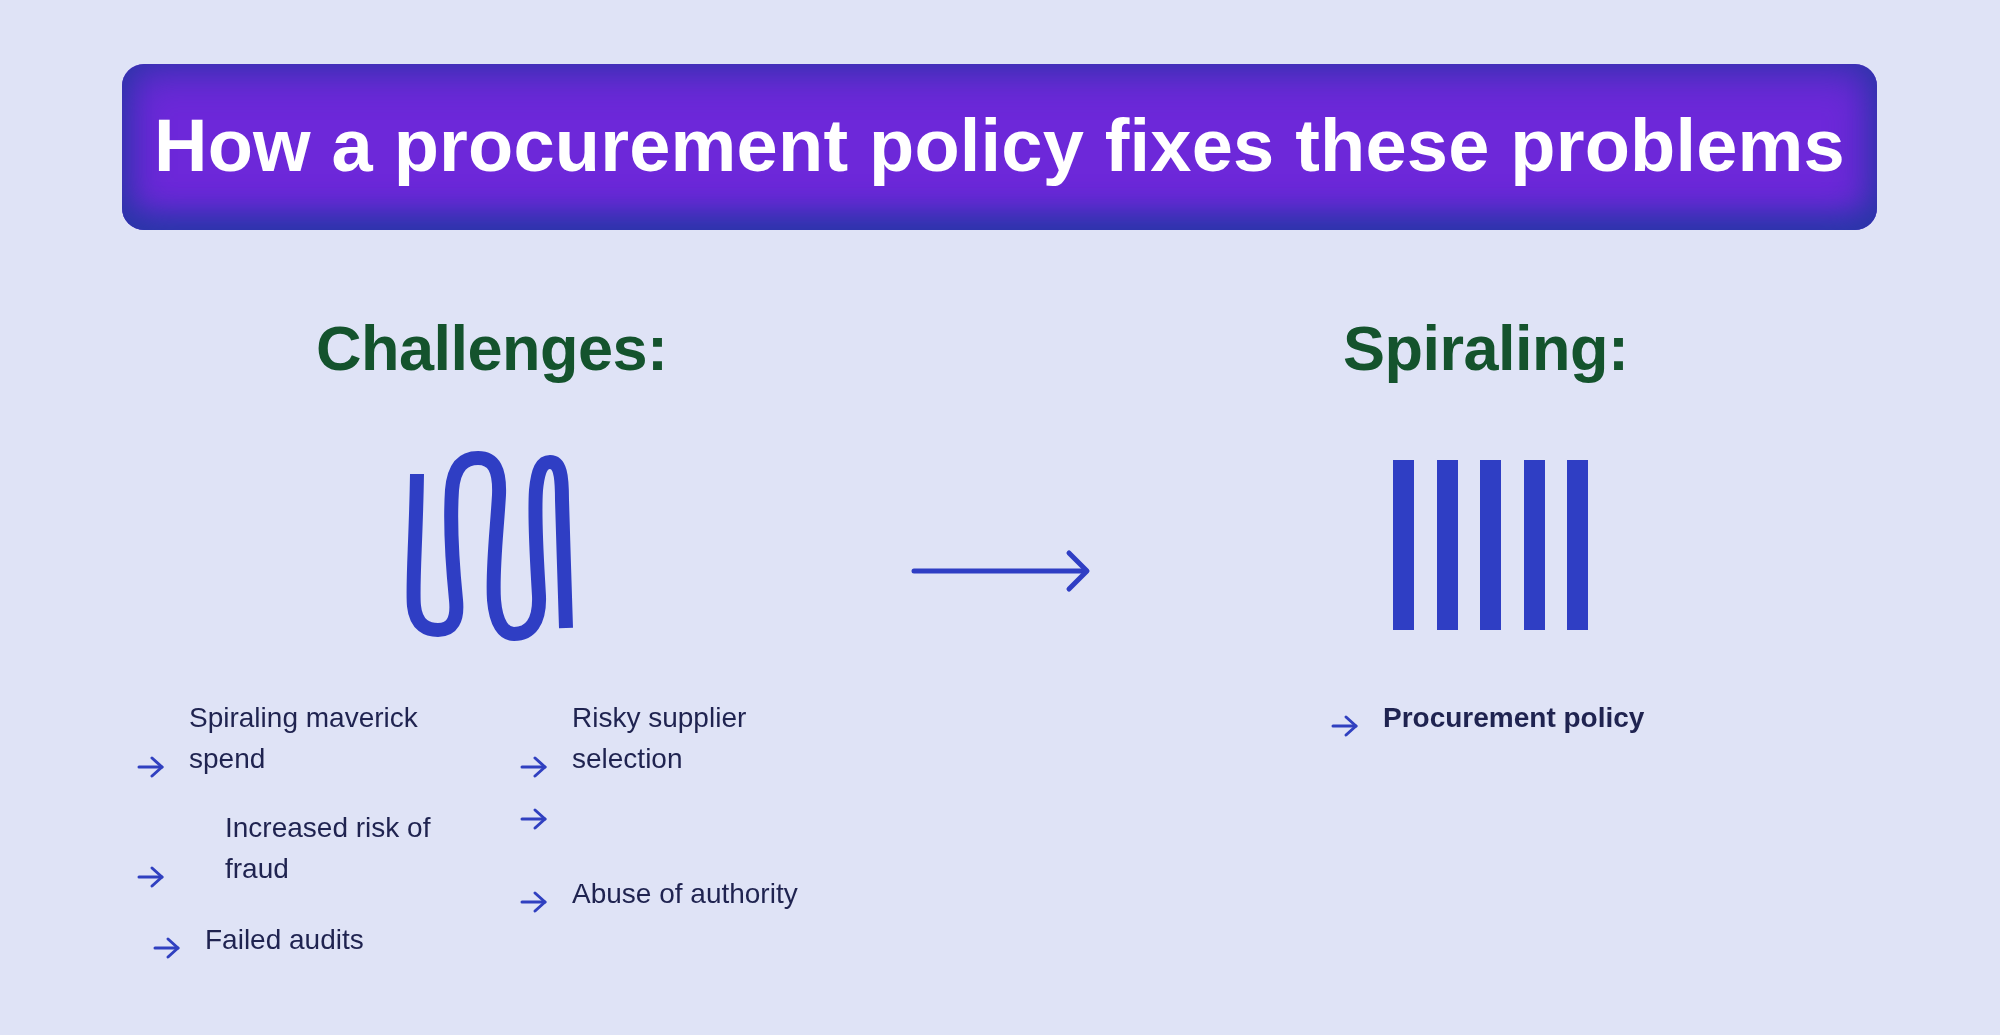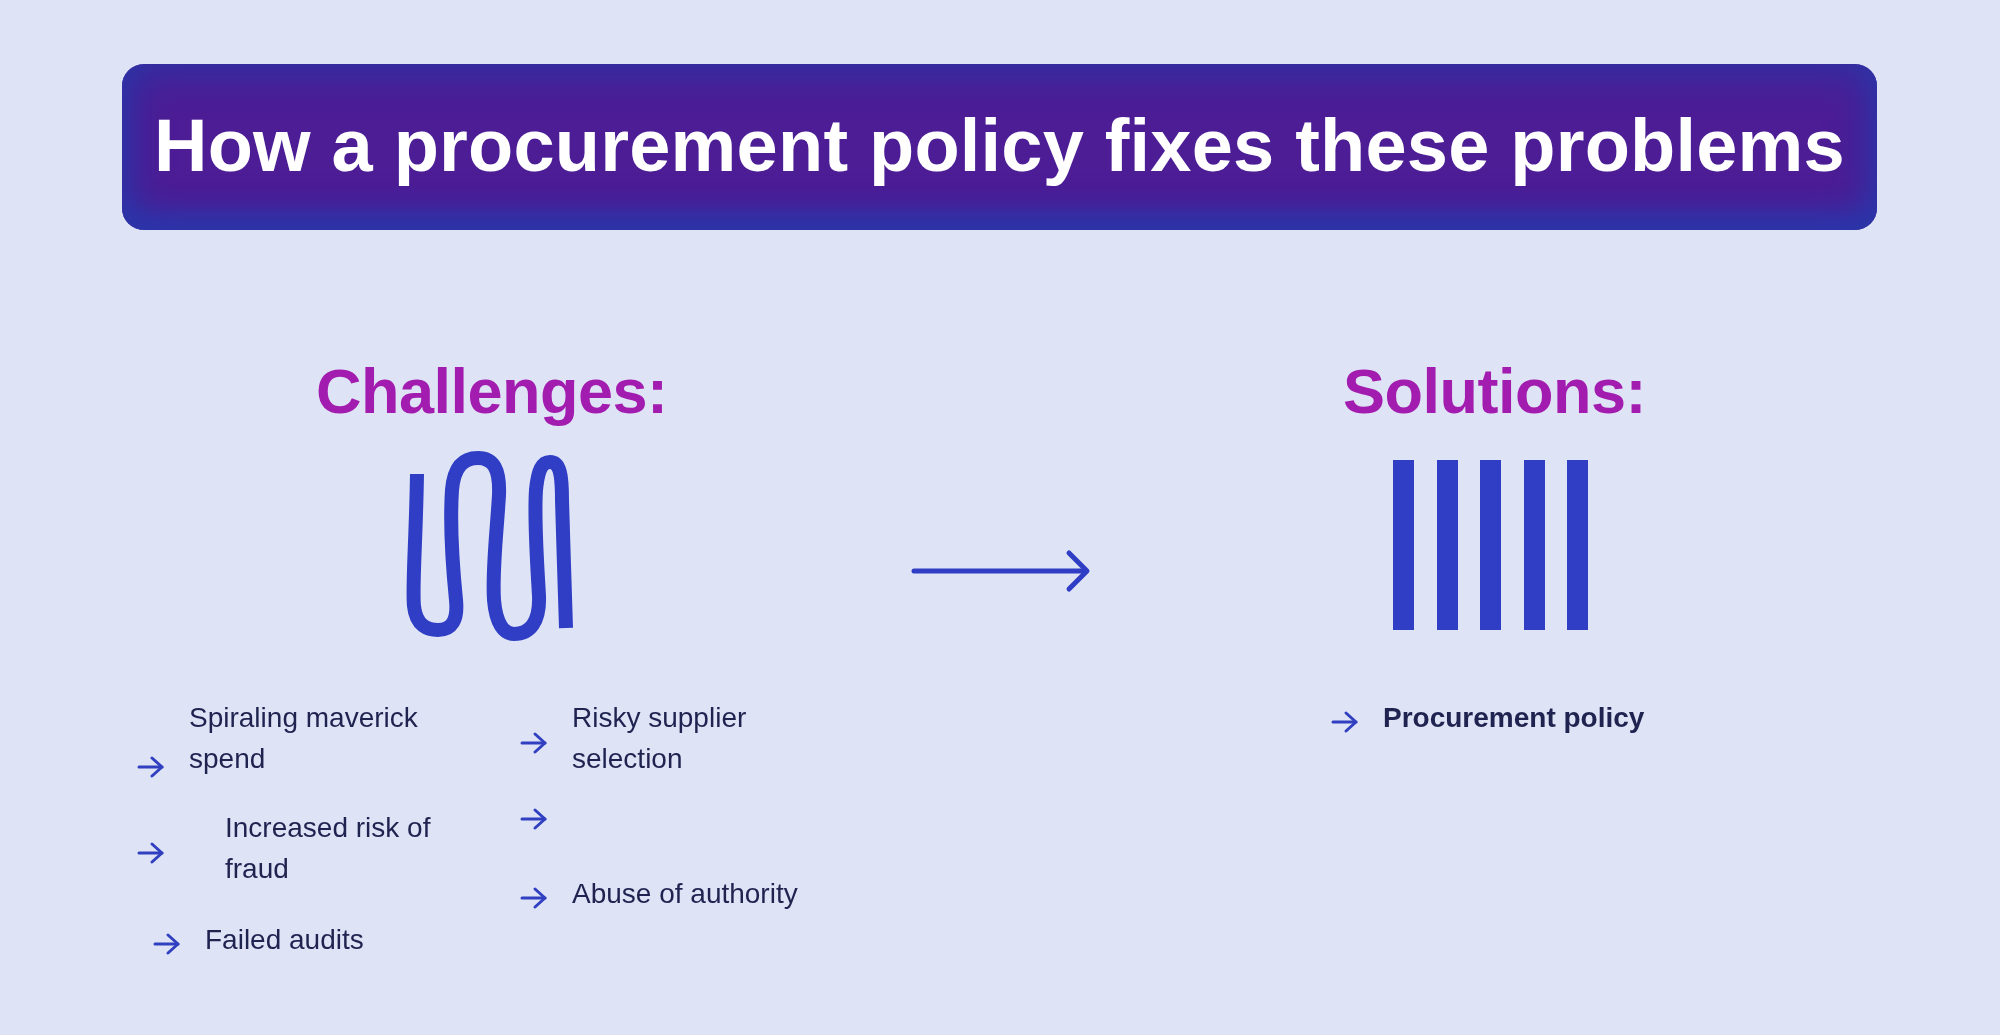--- a/index.html
+++ b/index.html
@@ -5,62 +5,62 @@
   html, body { margin: 0; padding: 0; }
   body {
     width: 2000px; height: 1035px; overflow: hidden;
     background: #dfe3f6;
     font-family: "Liberation Sans", sans-serif;
     position: relative;
   }
   .banner {
     position: absolute; left: 122px; top: 64px; width: 1755px; height: 166px;
     border-radius: 22px;
-    background: #4c1d95;
+    background: #6d28d9;
     box-shadow: inset 0 0 42px 6px #2a35a6, inset 0 -18px 30px -6px #2b38b0;
     display: flex; align-items: center; justify-content: center;
   }
   .banner-title {
     color: #ffffff; font-size: 74px; font-weight: 700; letter-spacing: 0.2px;
     white-space: nowrap; margin-top: -4px;
   }
   .heading {
-    position: absolute; color: #a21caf; font-size: 63px; font-weight: 700;
-    white-space: nowrap; letter-spacing: -0.5px; margin-top: 43px;
+    position: absolute; color: #14532d; font-size: 63px; font-weight: 700;
+    white-space: nowrap; letter-spacing: -0.5px;
   }
   #challenges-heading { left: 316px; top: 312px; }
   #solutions-heading { left: 1343px; top: 312px; }
 
   .art { position: absolute; }
   #squiggle { left: 390px; top: 440px; width: 200px; height: 210px; }
   #big-arrow { left: 905px; top: 545px; width: 195px; height: 55px; }
   #bars { left: 1390px; top: 455px; width: 205px; height: 180px; }
 
   .list { position: absolute; }
   .item {
-    position: absolute; display: flex; align-items: center;
+    position: absolute; display: flex; align-items: flex-end;
   }
   .item.center { align-items: flex-end; }
   .item .arr { width: 28px; height: 24px; flex: 0 0 28px; margin-right: 24px; }
   .item.top .arr { margin-top: 9px; }
   .item .txt {
     color: #1f2350; font-size: 28px; line-height: 41px; font-weight: 400;
     width: 300px;
   }
   .item.bold .txt { font-weight: 700; width: 340px; }
 </style>
 </head>
 <body>
 
 <div class="banner">
   <div class="banner-title">How a procurement policy fixes these problems</div>
 </div>
 
 <div class="heading" id="challenges-heading">Challenges:</div>
-<div class="heading" id="solutions-heading">Solutions:</div>
+<div class="heading" id="solutions-heading">Spiraling:</div>
 
 <svg class="art" id="squiggle" viewBox="390 440 200 210">
   <path d="M417,474 C416,540 412,588 414,606 C416,626 428,630 438,630 C452,630 458,620 456,600 C452,560 450,520 452,490 C454,466 464,458 478,458 C494,458 500,470 499,495 C497,530 492,570 494,600 C496,624 504,634 514,634 C530,634 540,622 539,596 C537,560 534,520 536,490 C538,470 542,462 550,462 C560,462 562,475 562,500 C563,540 565,590 566,628" fill="none" stroke="#2f3ec4" stroke-width="14" stroke-linecap="butt" stroke-linejoin="round"></path>
 </svg>
 
 <svg class="art" id="big-arrow" viewBox="905 545 195 55">
   <line x1="914" y1="571" x2="1086" y2="571" stroke="#2f3ec4" stroke-width="5" stroke-linecap="round"></line>
   <polyline points="1069,553 1087,571 1069,589" fill="none" stroke="#2f3ec4" stroke-width="5" stroke-linecap="round" stroke-linejoin="round"></polyline>
 </svg>
 

